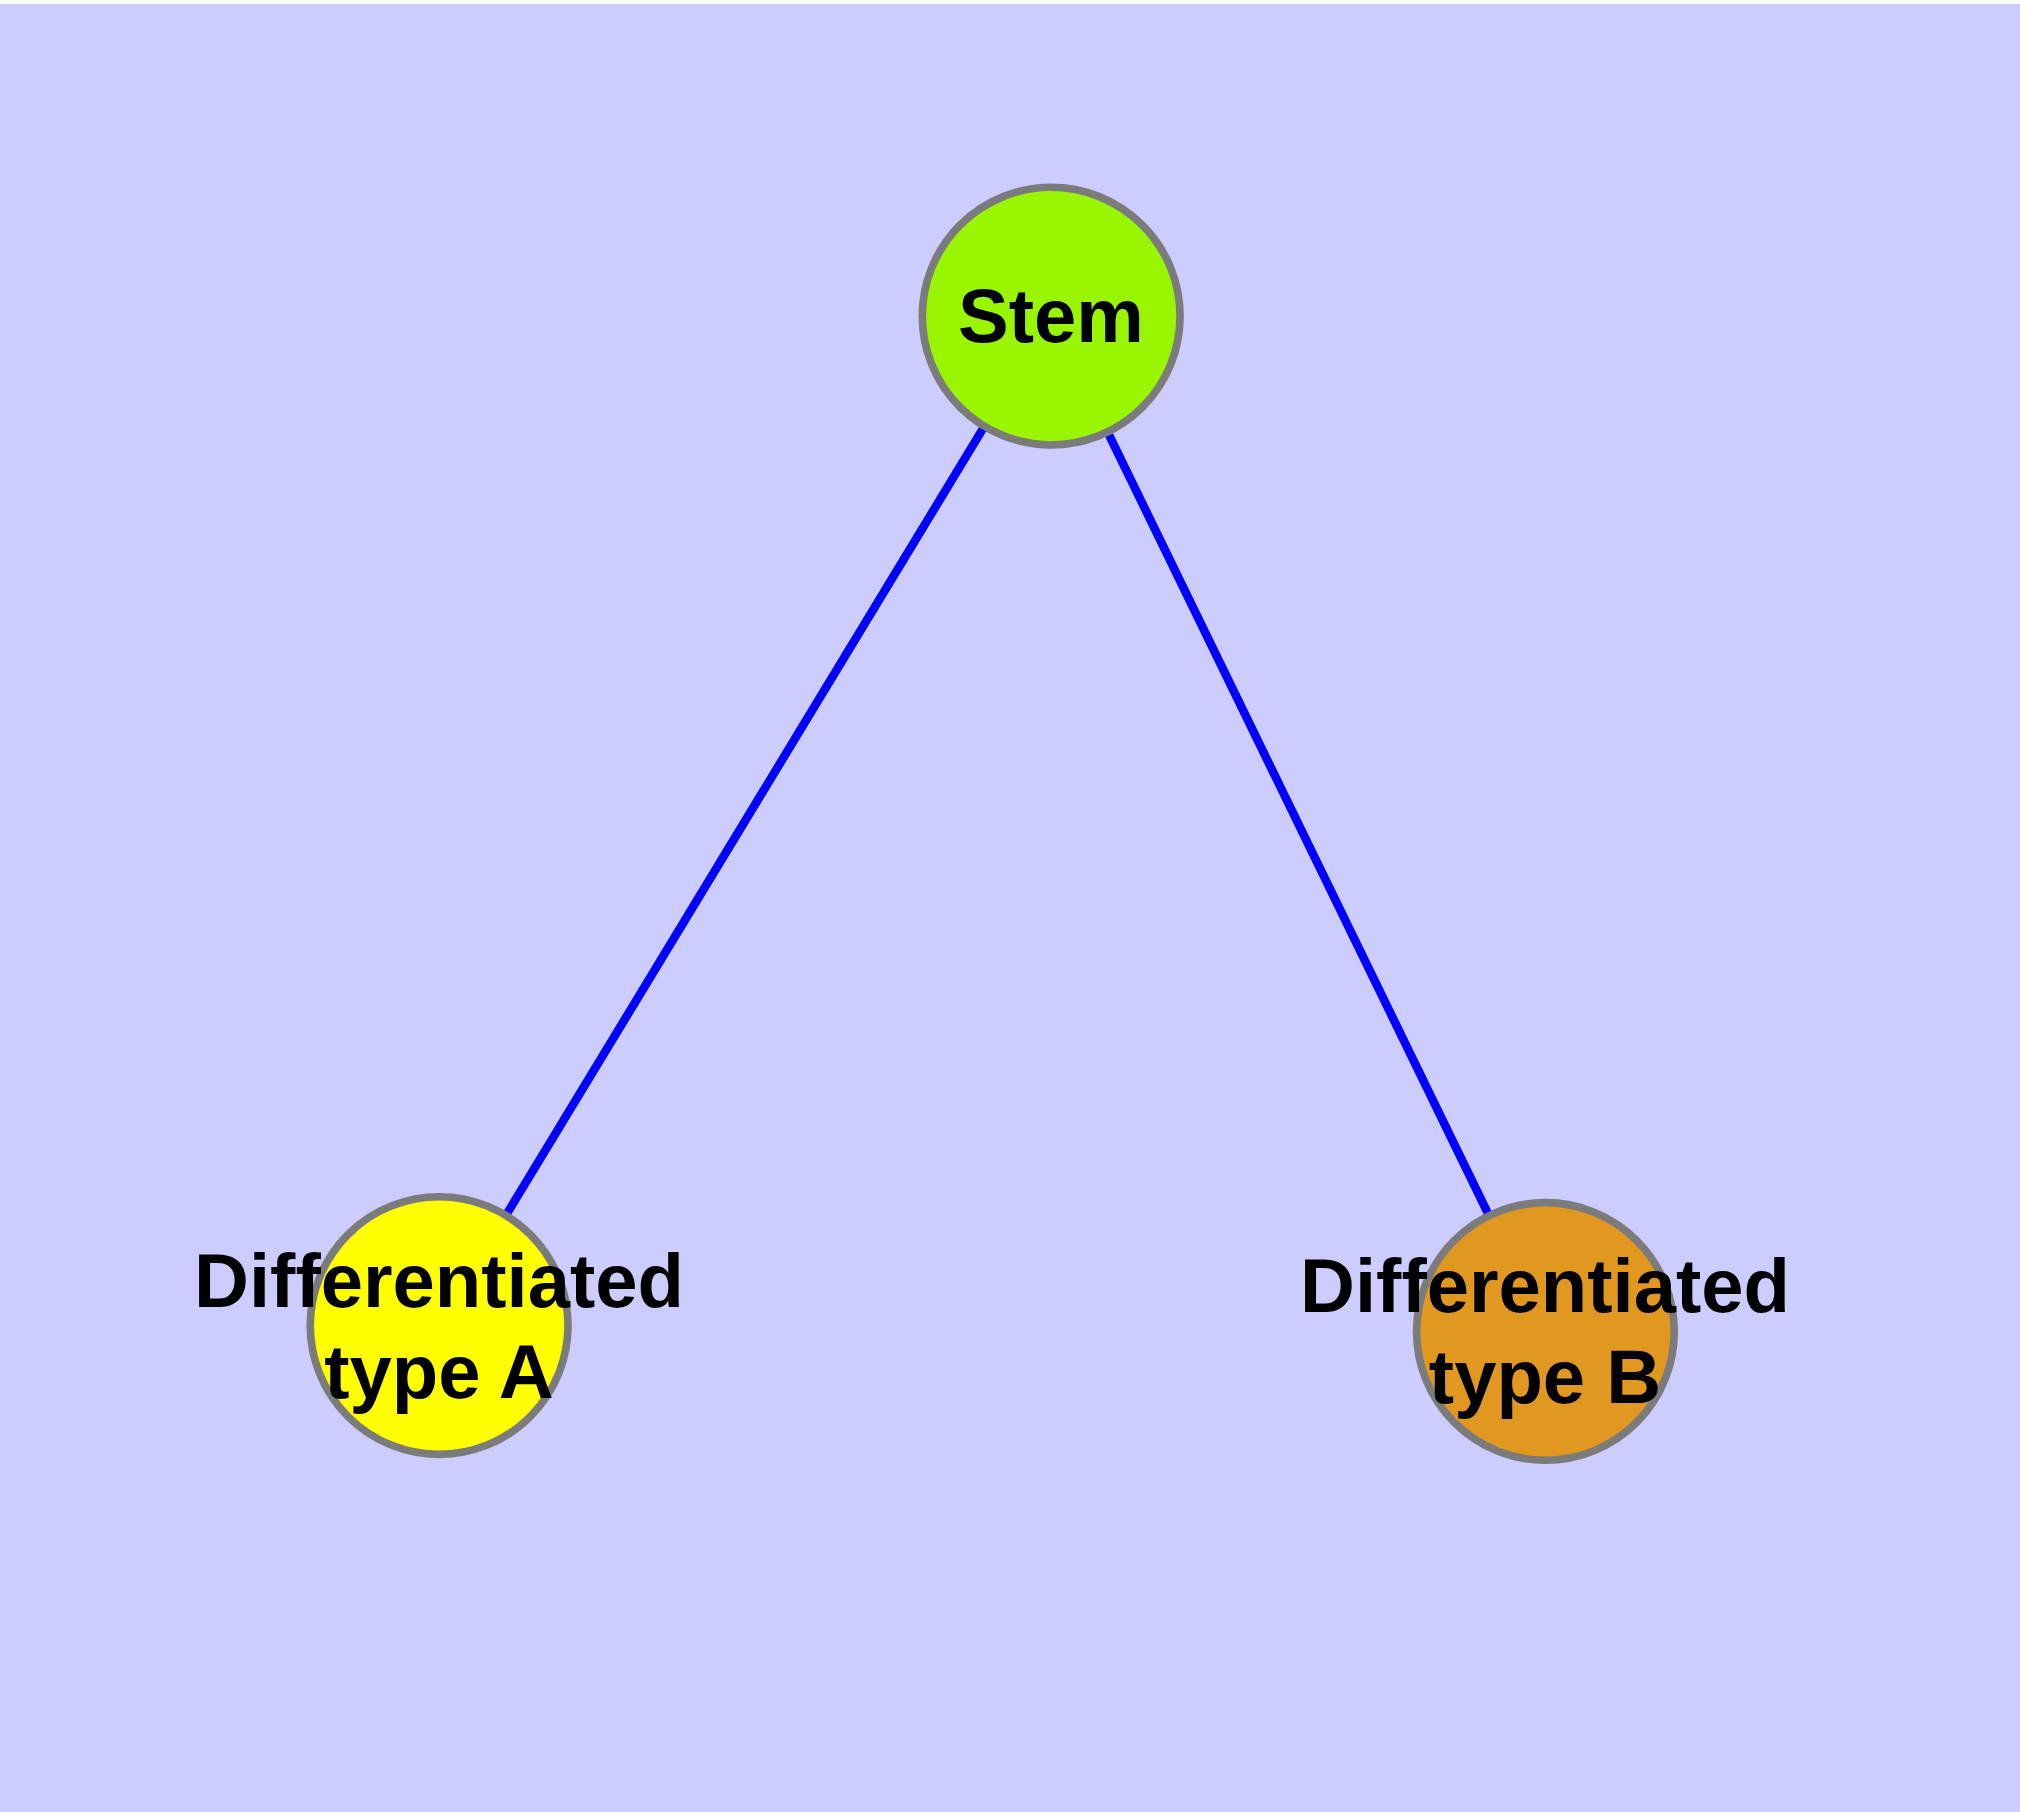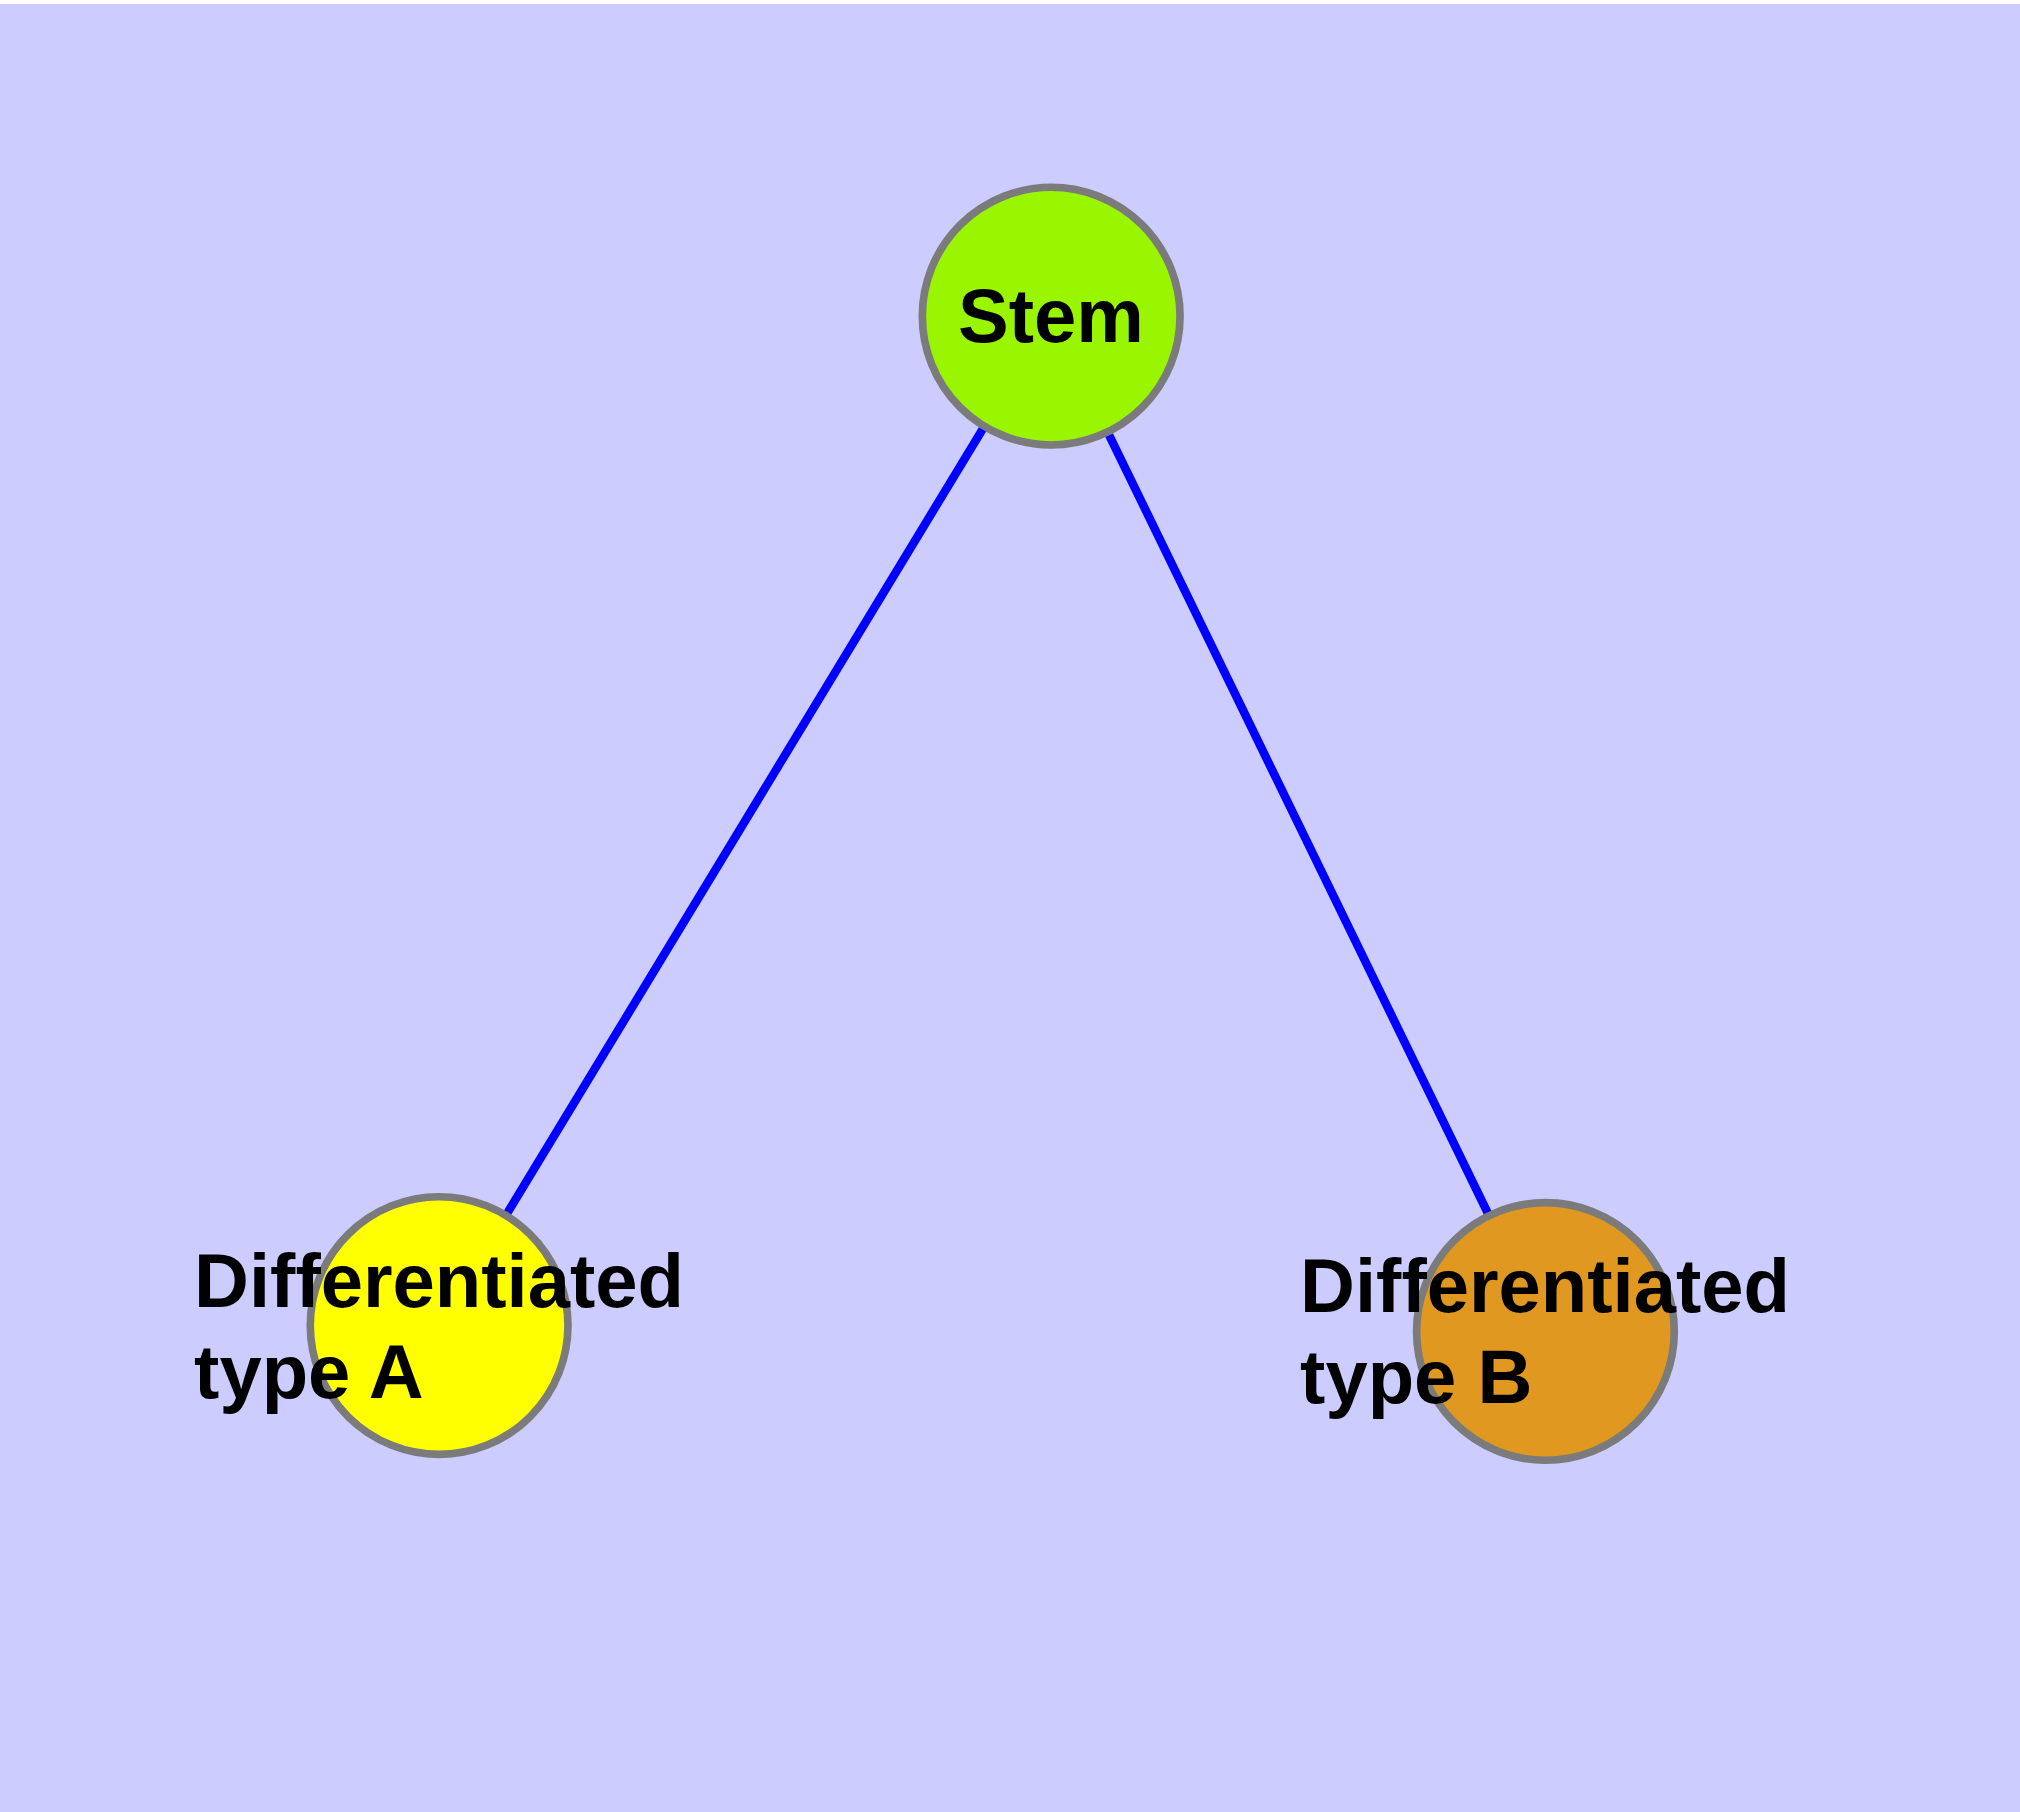--- a/index.html
+++ b/index.html
@@ -45,21 +45,21 @@
     stroke: var(--node-border-color);
     stroke-width: 9;
   }
   .node-label {
     position: absolute;
     transform: translate(-50%, -50%);
     font-weight: bold;
     font-size: 76px;
     line-height: 1.2;
     color: var(--label-color);
-    text-align: left;
+    text-align: center;
     white-space: pre-line;
     letter-spacing: 0;
     pointer-events: none;
   }
 </style>
 </head>
 <body>
 
 <div class="stage">
   <div class="top-strip"></div>

